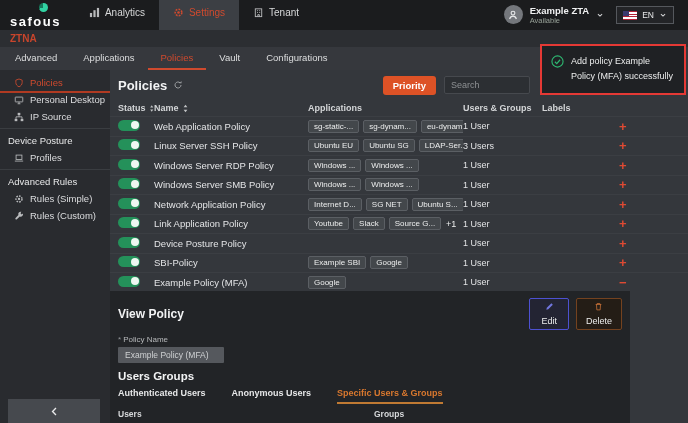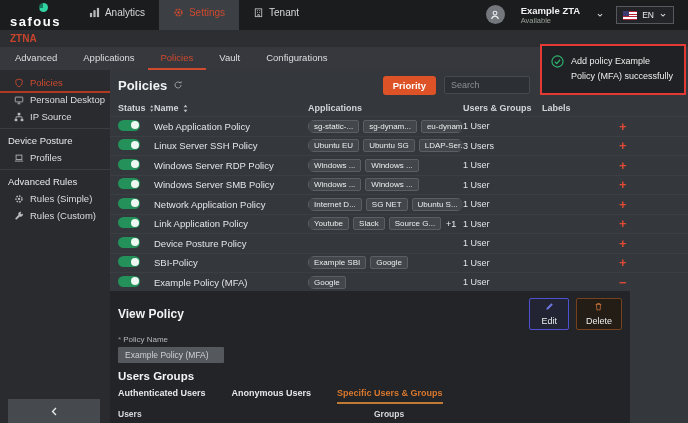--- a/index.html
+++ b/index.html
@@ -11,21 +11,21 @@
   .topbar{height:30px;background:#1b1c1e;display:flex;align-items:stretch;font-size:10px;}
   .logo{display:flex;align-items:flex-end;padding:0 14px 1px 10px;position:relative;cursor:pointer;}
   .logo-text{font-size:13px;font-weight:bold;letter-spacing:1.5px;color:#fff;}
   .logo-swirl{position:absolute;top:3px;left:39px;width:9px;height:9px;border-radius:50%;
     background:conic-gradient(#31d3a3 0 70%,#16795b 70% 100%);}
   .top-item{display:flex;align-items:flex-end;gap:5px;padding:12px 14px;color:#d7d8d9;cursor:pointer;}
   .ticon{width:11px;height:11px;color:#b9babc;}
   .top-item.active{background:#3c3f44;color:#cf4a2e;}
   .top-item.active .ticon{color:#cf4a2e;}
   .top-right{margin-left:auto;display:flex;align-items:center;gap:12px;padding-right:14px;}
-  .user-block{display:flex;align-items:center;gap:16px;cursor:pointer;}
+  .user-block{display:flex;align-items:center;gap:7px;cursor:pointer;}
   .avatar{width:19px;height:19px;border-radius:50%;background:#74777c;color:#e9eaeb;
     display:flex;align-items:center;justify-content:center;}
   .avatar span{width:12px;height:12px;}
   .user-meta{display:flex;flex-direction:column;line-height:1.2;}
   .user-name{font-size:9.5px;font-weight:bold;color:#f0f1f2;}
   .user-status{font-size:7.5px;color:#97a097;}
   .caret{width:8px;height:8px;color:#cfd0d2;}
   .lang-box{display:flex;align-items:center;gap:5px;border:1px solid #55585d;background:#232427;
     padding:3px 6px;cursor:pointer;}
   .flag{width:14px;height:9px;background:repeating-linear-gradient(180deg,#b22234 0 1.3px,#fff 1.3px 2.6px);
@@ -65,21 +65,21 @@
   .search-input{width:72px;margin-left:8px;margin-right:150px;background:#2c2f33;border:1px solid #46494e;
     color:#c9cbcd;font-size:9px;padding:3px 6px;border-radius:2px;font-family:inherit;outline:none;}
   .search-input::placeholder{color:#8d9093;}
 
   .grid6{display:grid;grid-template-columns:36px 154px 155px 79px 73px 1fr;padding:0 8px;align-items:center;}
   .table-head{height:16px;font-size:9px;font-weight:bold;color:#d3d5d7;}
   .th{display:flex;align-items:center;gap:3px;}
   .sort{width:7px;height:9px;color:#c2c4c6;cursor:pointer;}
   .table-body{flex:1;overflow:hidden;}
   .trow{height:19.5px;border-top:1px solid #3b3e43;font-size:9.5px;color:#e3e4e6;box-sizing:border-box;}
-  .c-apps{display:flex;gap:4px;align-items:center;overflow:hidden;border-radius:6px;}
+  .c-apps{display:flex;gap:4px;align-items:center;overflow:hidden;}
   .tag{background:#43474b;border:1px solid #5b5f64;border-radius:2px;padding:1px 5px;font-size:8px;
     white-space:nowrap;color:#eceded;}
   .tag-extra{font-size:9px;margin-left:1px;color:#eceded;}
   .c-users{font-size:9px;}
   .c-expand{color:#de4a33;font-size:13px;font-weight:bold;padding-left:4px;cursor:pointer;line-height:1;}
   .toggle{width:22px;height:11px;border-radius:6px;background:#1e6b44;position:relative;
     display:inline-block;cursor:pointer;}
   .toggle.on{background:#24915a;}
   .knob{position:absolute;right:1.5px;top:1.5px;width:8px;height:8px;border-radius:50%;background:#eef7f1;}
 

